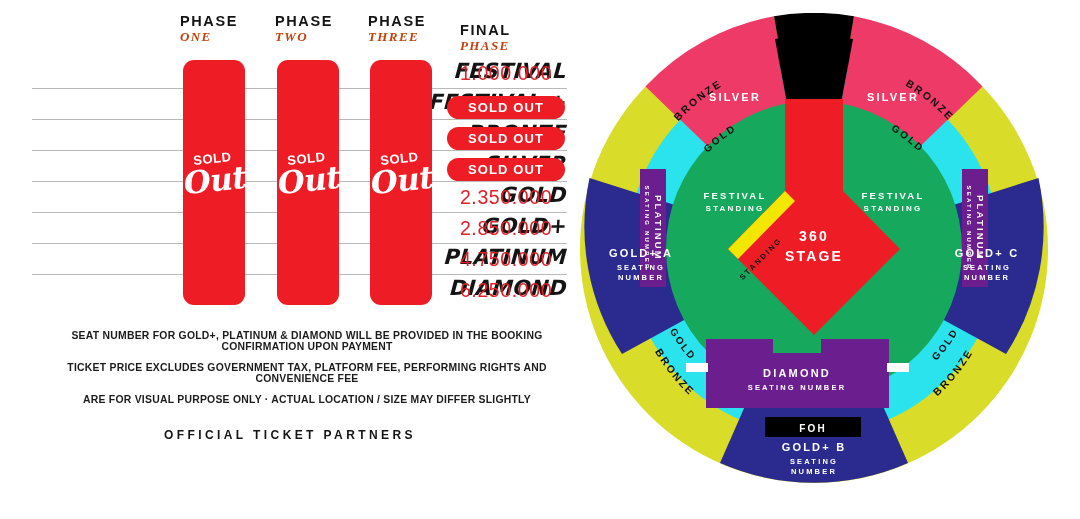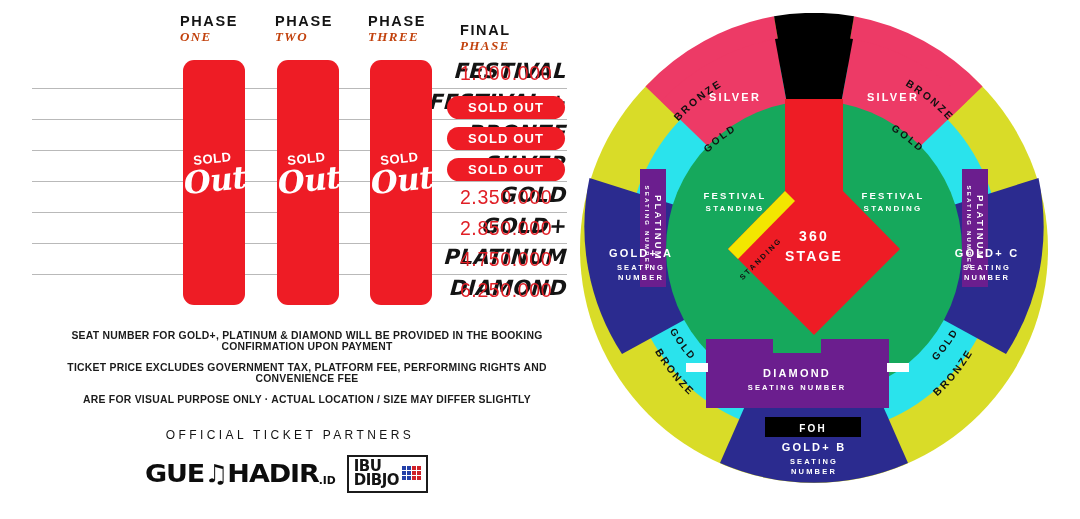--- a/index.html
+++ b/index.html
@@ -64,21 +64,21 @@
   }
 
   .notes{position:absolute;left:0;top:330px;width:580px;text-align:center;}
   .notes div{
     font-family:"Liberation Sans",sans-serif;font-weight:bold;
     font-size:10.4px;letter-spacing:.25px;color:#1b1b1b;margin-bottom:10px;padding-left:34px;
   }
 
   .partners{position:absolute;left:0;top:428px;width:580px;text-align:center;}
   .partners .ptitle{
-    font-family:"Liberation Sans",sans-serif;font-weight:normal;font-size:12px;
+    font-family:"Liberation Sans",sans-serif;font-weight:bold;font-size:12px;
     letter-spacing:3.4px;color:#141414;
   }
   .logos{display:flex;justify-content:center;align-items:center;gap:18px;margin-top:13px;}
   .logo-gue{
     font-family:"DejaVu Sans",sans-serif;font-weight:bold;font-size:25px;
     letter-spacing:-1px;color:#0d0d0d;line-height:1;transform:scaleX(1.08);
   }
   .logo-gue .sm{font-size:10px;letter-spacing:0;vertical-align:bottom;}
   .logo-ibu{
     border:2px solid #1b1b1b;padding:2px 5px 3px 5px;line-height:1;
@@ -176,45 +176,20 @@
     <div class="price" style="top:279px">6.250.000</div>
 
     <div class="notes">
       <div>SEAT NUMBER FOR GOLD+, PLATINUM &amp; DIAMOND WILL BE PROVIDED IN THE BOOKING CONFIRMATION UPON PAYMENT</div>
       <div>TICKET PRICE EXCLUDES GOVERNMENT TAX, PLATFORM FEE, PERFORMING RIGHTS AND CONVENIENCE FEE</div>
       <div>ARE FOR VISUAL PURPOSE ONLY · ACTUAL LOCATION / SIZE MAY DIFFER SLIGHTLY</div>
     </div>
 
     <div class="partners">
       <div class="ptitle">OFFICIAL TICKET PARTNERS</div>
-      <div class="logos">
-        <div class="logo-gue">
-          <span>GUE</span><span>♫</span><span>HADIR</span><span class="sm">.ID</span>
-        </div>
-        <div class="logo-ibu">
-          <div class="txt">
-            <div>IBU</div>
-            <div>DIBJO</div>
-          </div>
-          <div class="dotgrid">
-            <i style="background:#2440a8"></i>
-              <i style="background:#2440a8"></i>
-              <i style="background:#cf2029"></i>
-              <i style="background:#cf2029"></i>
-            <i style="background:#2440a8"></i>
-              <i style="background:#2440a8"></i>
-              <i style="background:#cf2029"></i>
-              <i style="background:#cf2029"></i>
-            <i style="background:#2440a8"></i>
-              <i style="background:#2440a8"></i>
-              <i style="background:#cf2029"></i>
-              <i style="background:#cf2029"></i>
-          </div>
-        </div>
-      </div>
     </div>
   </section>
 
   <section class="map">
     <svg viewBox="0 0 472 472" xmlns="http://www.w3.org/2000/svg">
       <defs>
         <path id="arcBronzeL" d="M 86 126 A 200 200 0 0 1 165 62" fill="none"></path>
         <path id="arcBronzeR" d="M 307 62 A 200 200 0 0 1 386 126" fill="none"></path>
         <path id="arcBronzeLL" d="M 72 330 A 200 200 0 0 0 120 390" fill="none"></path>
         <path id="arcBronzeRR" d="M 352 390 A 200 200 0 0 0 400 330" fill="none"></path>

